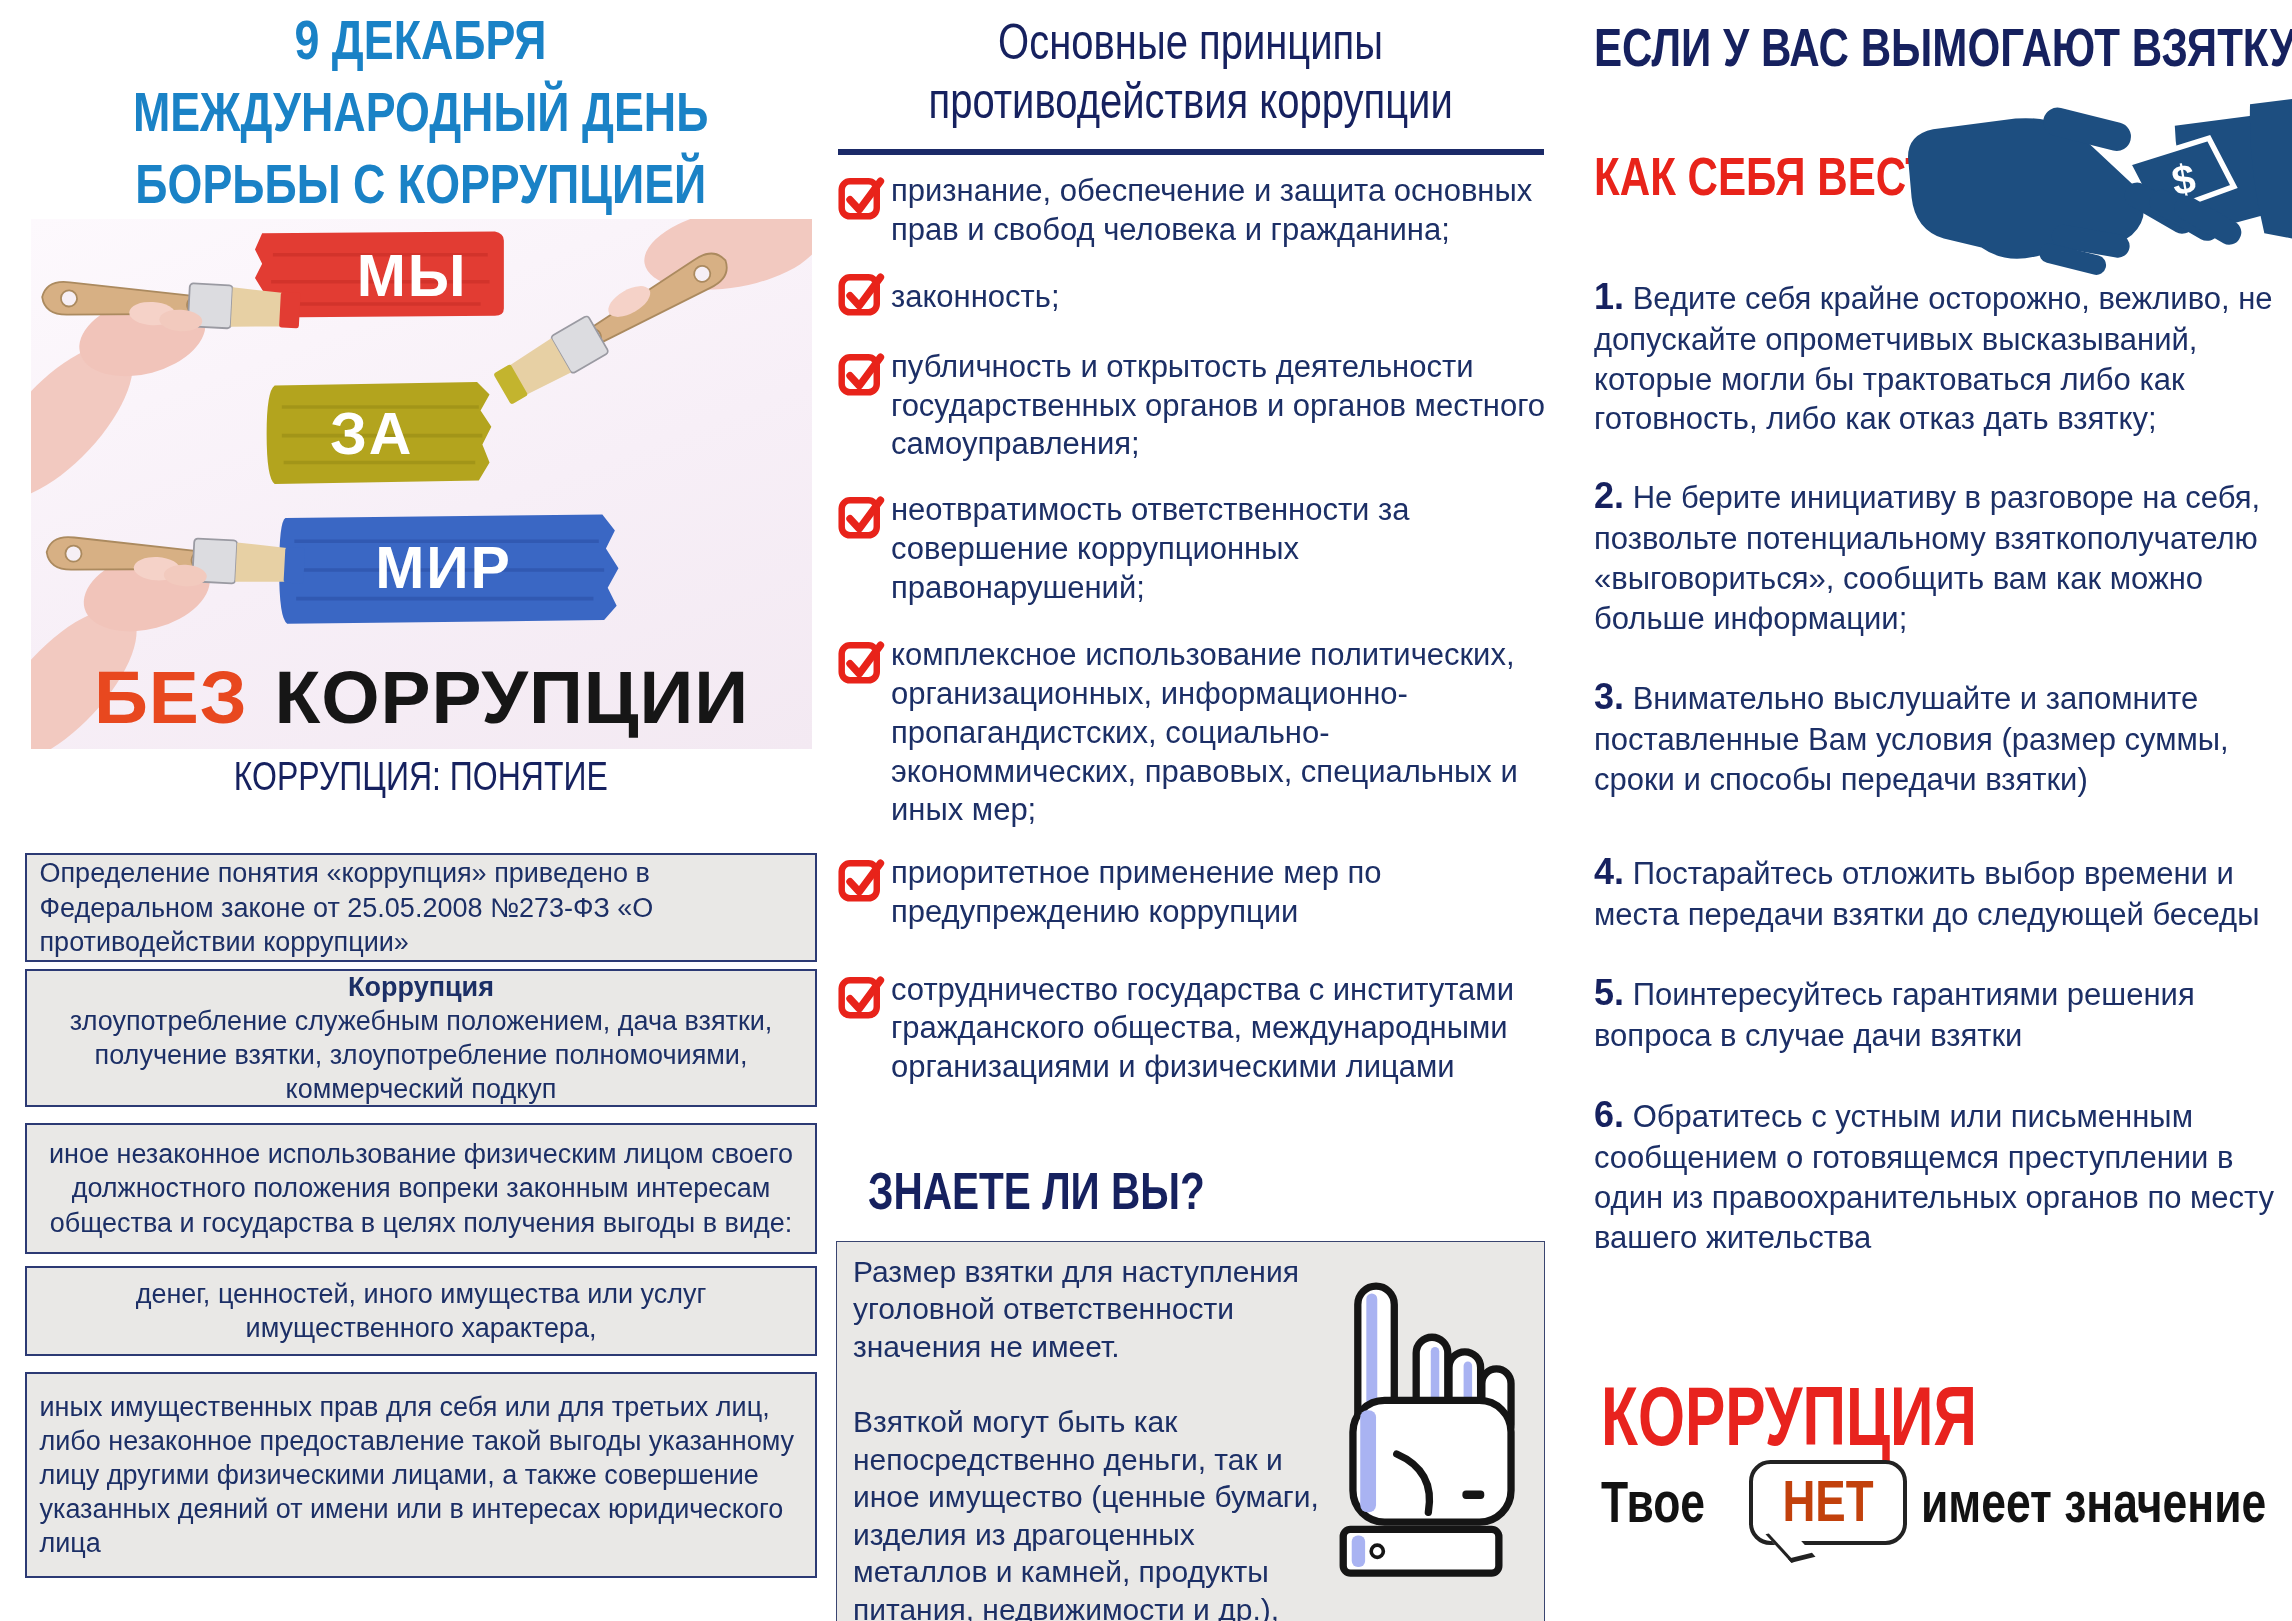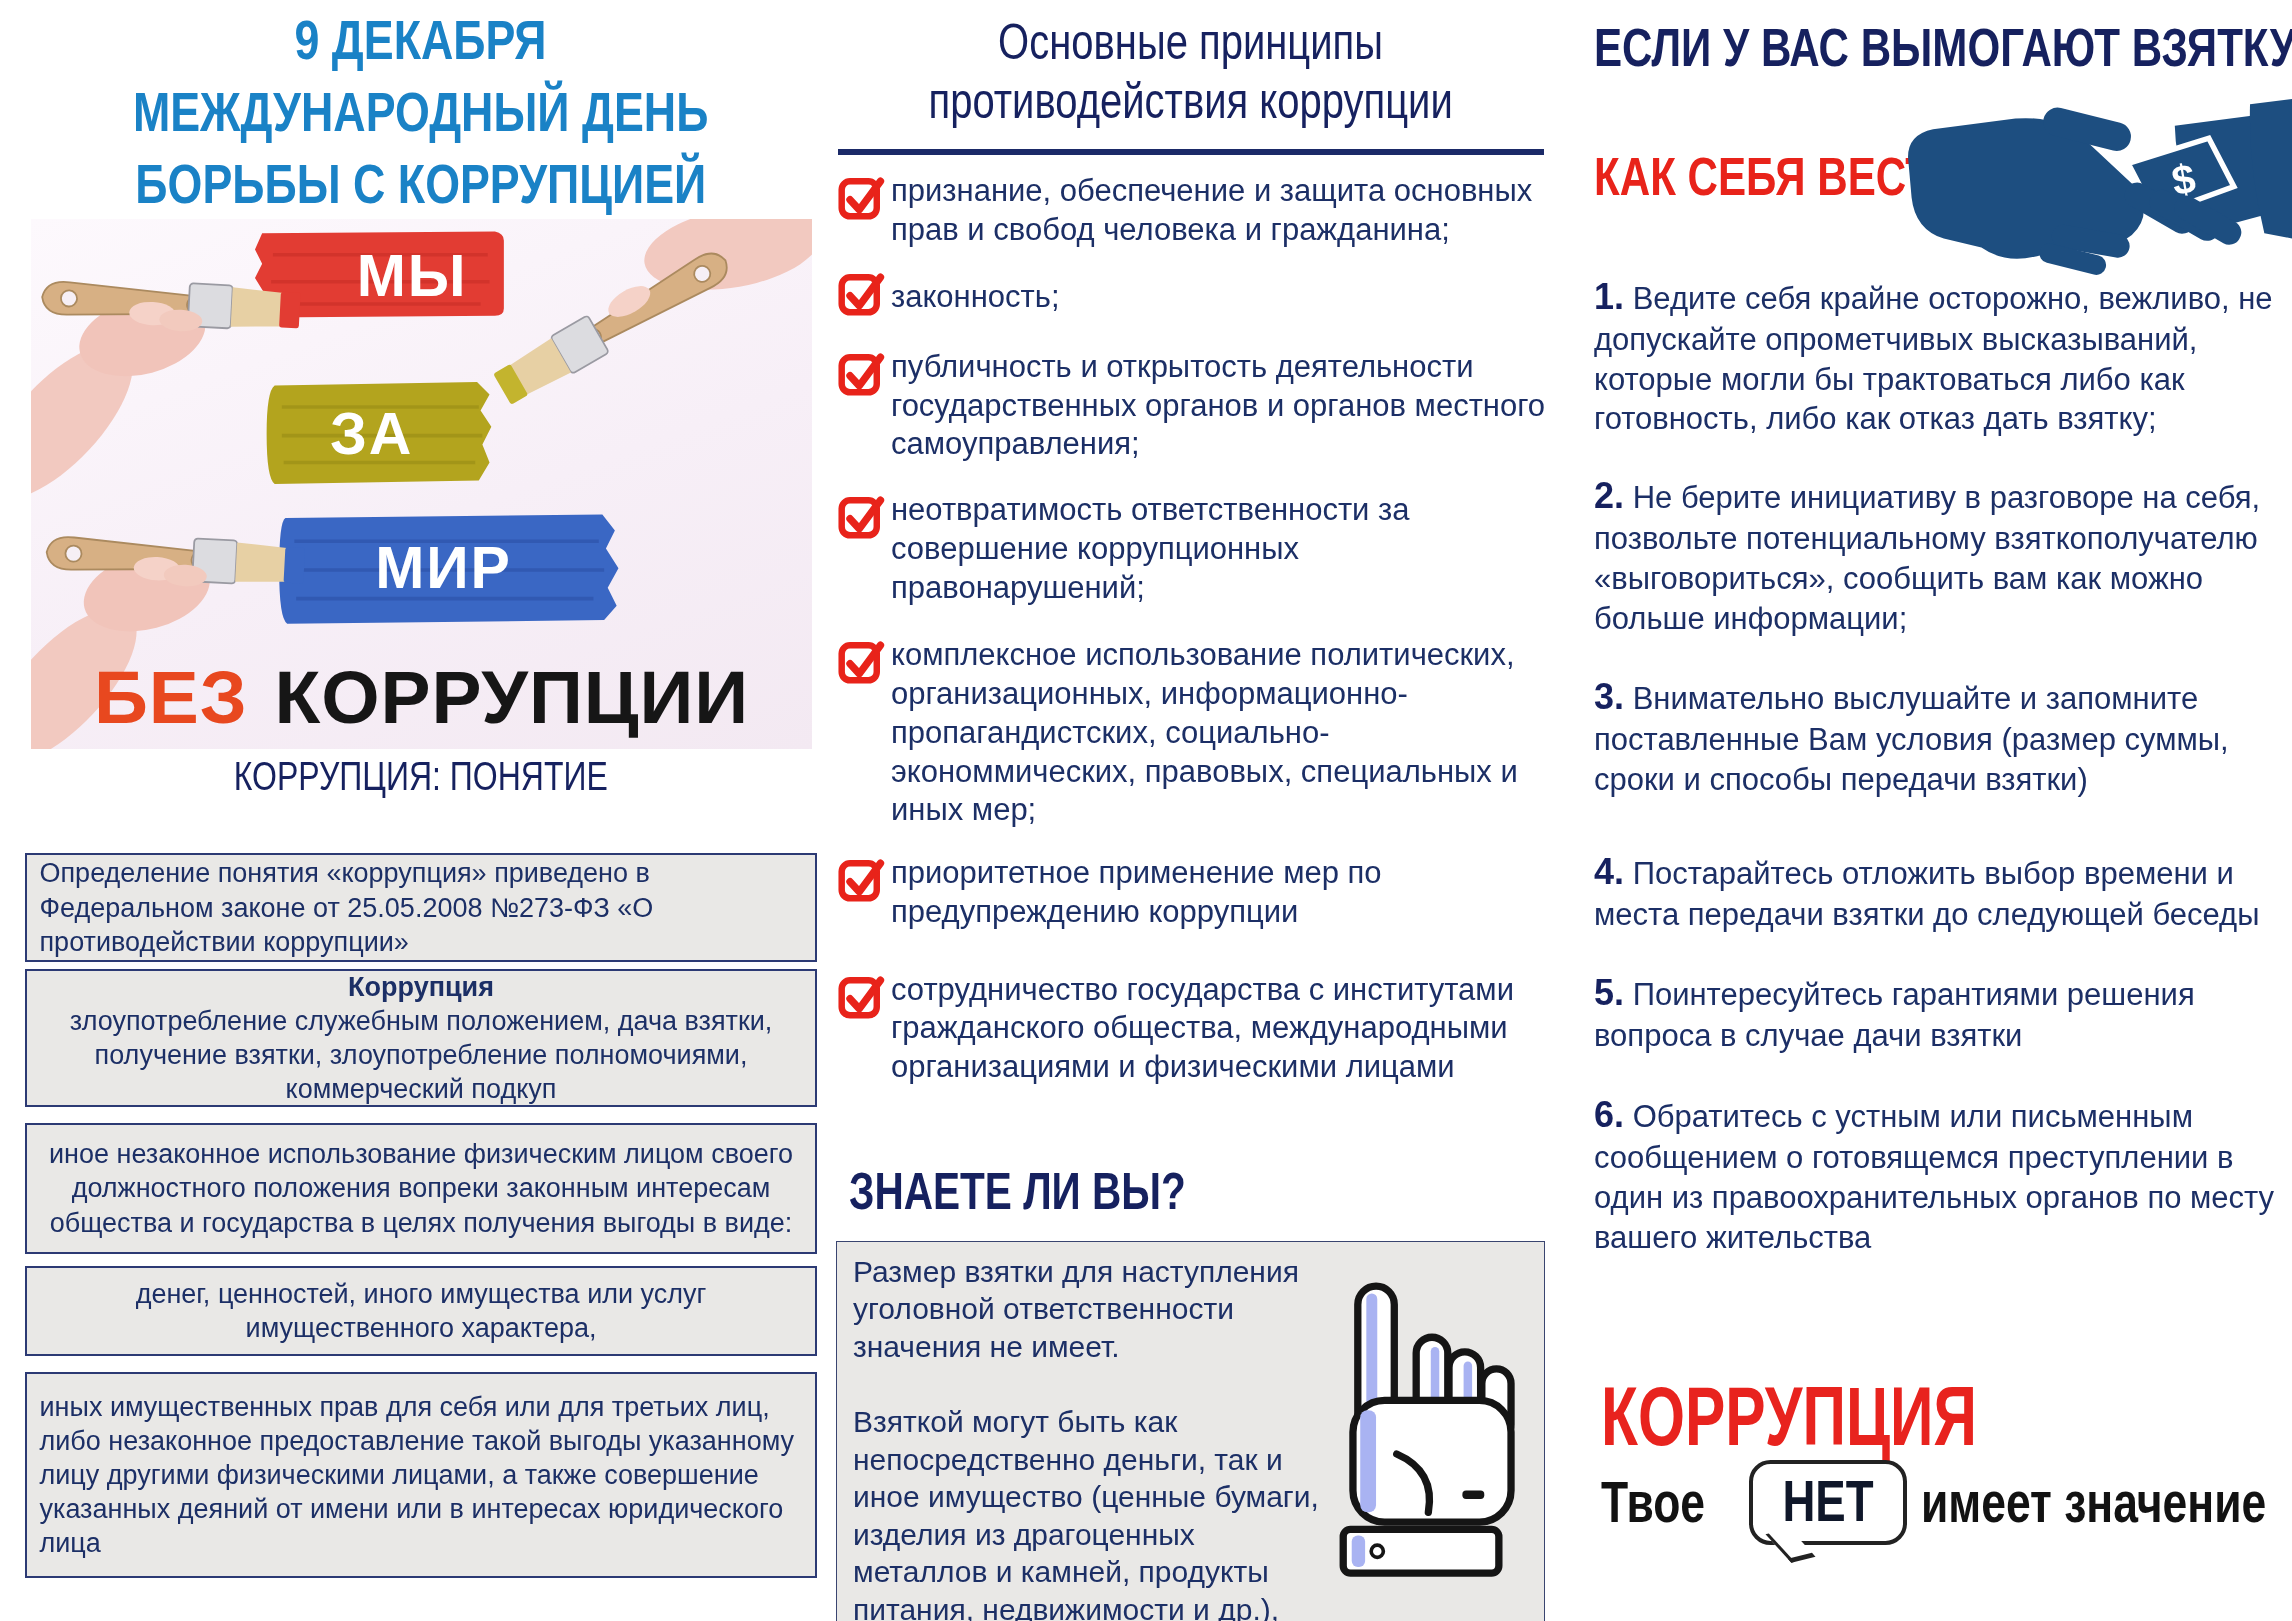--- a/index.html
+++ b/index.html
@@ -23,40 +23,40 @@
   .lbox.center{text-align:center;}
   .lbox .bt{font-weight:bold;text-align:center;}
 
   
   .mid-header{position:absolute;left:833px;top:12.5px;width:716px;text-align:center;color:#16215f;font-weight:normal;font-size:50px;line-height:59px;}
   .mid-underline{position:absolute;left:838px;top:149px;width:706px;height:6.3px;background:#1b2a68;}
   .principles{position:absolute;left:838px;top:172px;width:709px;list-style:none;margin:0;padding:0;}
   .principles li{display:flex;gap:5px;align-items:flex-start;}
   .principles .cb{flex:0 0 48px;width:48px;height:48px;margin-top:0;}
   .principles .ptxt{color:#1c2f66;font-size:31px;line-height:1.25;}
-  .know-title{position:absolute;left:849px;top:1161px;color:#16215f;font-weight:bold;font-size:52px;}
+  .know-title{position:absolute;left:868px;top:1161px;color:#16215f;font-weight:bold;font-size:52px;}
   .know-box{position:absolute;left:836px;top:1241px;width:709px;height:410px;box-sizing:border-box;background:#e9e8e6;border:1.8px solid #3a4570;padding:10.7px 16px;color:#1c2f66;font-size:30px;line-height:1.25;}
   .know-box p{margin:0 0 38px 0;width:475px;}
   .know-box .hand{position:absolute;right:14.3px;top:32px;}
 
   
   .r-title{position:absolute;left:1594px;top:16px;color:#16215f;font-weight:bold;font-size:54px;}
   .r-subtitle{position:absolute;left:1594px;top:145px;color:#e8231a;font-weight:bold;font-size:54px;}
   .handshake{position:absolute;left:1908px;top:63px;}
   .steps{position:absolute;left:1594px;top:274px;width:697px;}
   .steps p{margin:0;color:#1c2f66;font-size:31px;line-height:1.28;}
   .steps .num{font-weight:bold;font-size:36px;color:#16215f;}
   .m1{margin-bottom:34px!important;}
   .m2{margin-bottom:36px!important;}
   .m3{margin-bottom:49px!important;}
   .m4{margin-bottom:36px!important;}
   .m5{margin-bottom:36px!important;}
   .r-footer-word{position:absolute;left:1601px;top:1368px;color:#e8231e;font-weight:bold;font-size:84px;}
   .r-footer-row{position:absolute;left:1601px;top:1460px;display:flex;align-items:center;gap:14.3px;color:#121212;font-weight:bold;font-size:57px;}
-  .bubble{position:relative;background:#fff;border:4.5px solid #222;border-radius:21.5px;padding:3.6px 18px 7.2px 18px;color:#0f172a;}
+  .bubble{position:relative;background:#fff;border:4.5px solid #222;border-radius:21.5px;padding:3.6px 18px 7.2px 18px;color:#c2410c;}
   .bubble-tail{position:absolute;left:23px;bottom:-19.7px;width:25px;height:25px;background:#fff;border-left:4.5px solid #222;border-bottom:4.5px solid #222;transform:skewX(35deg) rotate(-12deg);}
 </style>
 </head>
 <body>
 
 <div id="page">
 
   <div class="left-header">
     <div class="hl"><span class="cond">9 ДЕКАБРЯ</span></div>
     <div class="hl"><span class="cond">МЕЖДУНАРОДНЫЙ ДЕНЬ</span></div>

